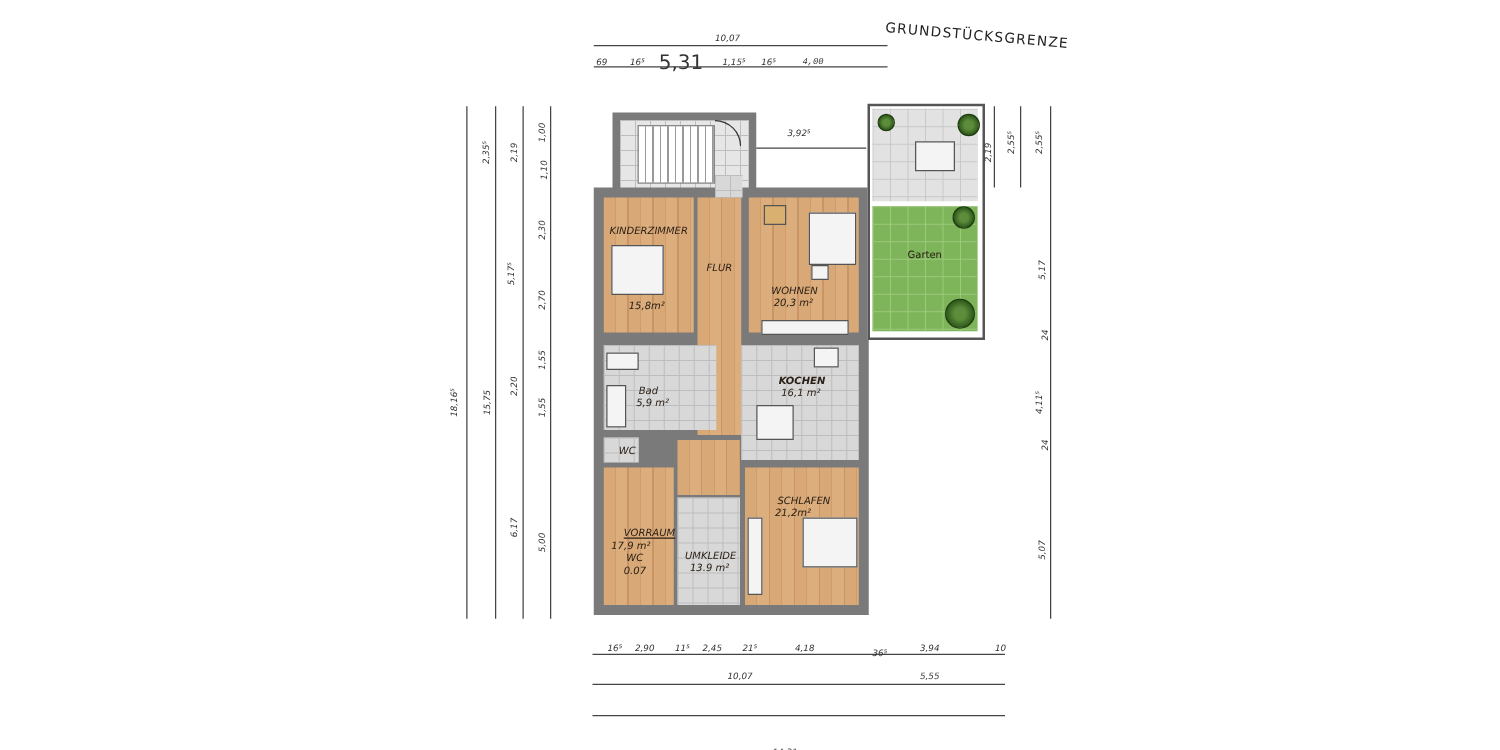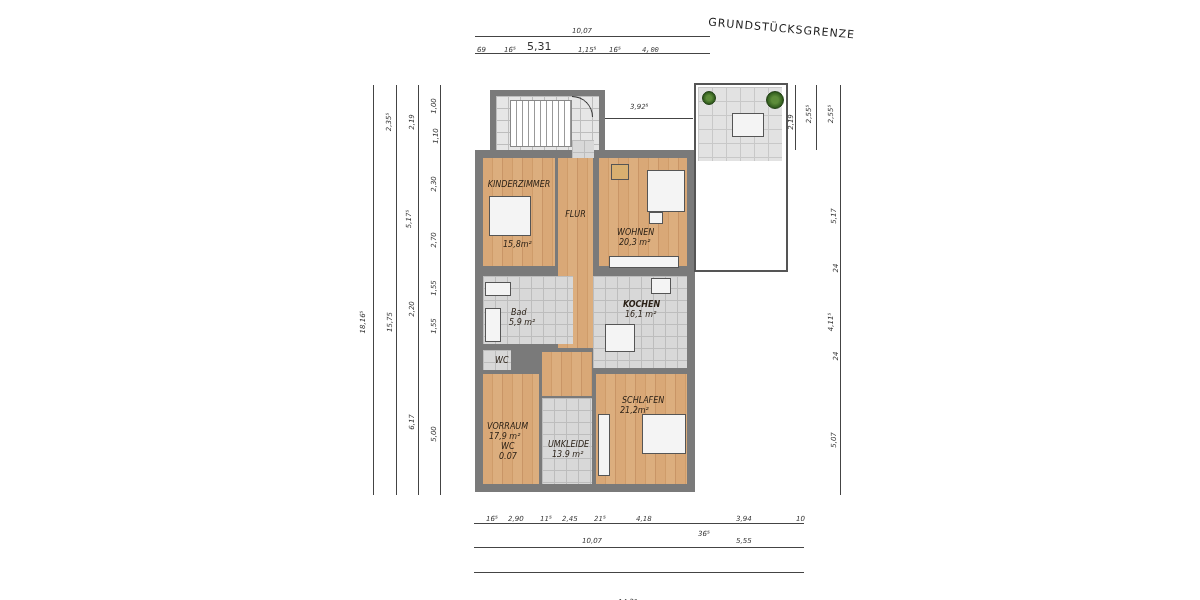--- a/index.html
+++ b/index.html
@@ -20,21 +20,21 @@
   .door{border:1px solid #333;border-left:none;border-bottom:none;border-top-right-radius:100%;}
 </style>
 </head>
 <body>
 
 <div class="abs" style="left:708px;top:22px;font-size:11px;letter-spacing:1px;color:#222;transform:rotate(5deg);">GRUNDSTÜCKSGRENZE</div>
 
 <div class="abs" style="left:472px;top:34px;width:240px;height:40px;">
   <div class="abs hline" style="left:3px;top:2px;width:235px;"></div>
   <div class="abs dim" style="left:100px;top:-7px;">10,07</div>
-  <div class="abs dim" style="left:55px;top:6px;font-size:11px;font-style:normal;">5,31</div>
+  <div class="abs dim" style="left:55px;top:6px;font-size:16px;font-style:normal;">5,31</div>
   <div class="abs hline" style="left:3px;top:19px;width:235px;"></div>
   <div class="abs dim" style="left:5px;top:12px;">69</div>
   <div class="abs dim" style="left:32px;top:12px;">16⁵</div>
   <div class="abs dim" style="left:106px;top:12px;">1,15⁵</div>
   <div class="abs dim" style="left:137px;top:12px;">16⁵</div>
   <div class="abs dim" style="left:170px;top:12px;font-family:Liberation Mono, monospace;">4,00</div>
 </div>
 
 <div class="abs wall" style="left:490px;top:90px;width:115px;height:65px;">
   <div class="abs tile" style="left:6px;top:6px;width:103px;height:59px;background-color:#e6e6e6;"></div>
@@ -78,21 +78,21 @@
   <div class="abs label" style="left:32px;top:34px;">16,1 m²</div>
   <div class="abs furn" style="left:12px;top:48px;width:28px;height:26px;"></div>
   <div class="abs furn" style="left:58px;top:2px;width:18px;height:14px;"></div>
 </div>
 
 <div class="abs tile" style="left:483px;top:350px;width:28px;height:20px;">
   <div class="abs label" style="left:12px;top:6px;">WC</div>
 </div>
 
 <div class="abs wood" style="left:483px;top:374px;width:56px;height:110px;">
-  <div class="abs label" style="left:4px;top:48px;">VORRAUM</div>
+  <div class="abs label" style="left:16px;top:48px;text-decoration:underline;">VORRAUM</div>
   <div class="abs label" style="left:6px;top:58px;">17,9 m²</div>
   <div class="abs label" style="left:18px;top:68px;">WC</div>
   <div class="abs label" style="left:16px;top:78px;">0.07</div>
 </div>
 
 <div class="abs tile" style="left:542px;top:398px;width:50px;height:86px;">
   <div class="abs label" style="left:6px;top:42px;">UMKLEIDE</div>
   <div class="abs label" style="left:10px;top:52px;">13.9 m²</div>
 </div>
 <div class="abs wood" style="left:542px;top:352px;width:50px;height:44px;"></div>
@@ -102,20 +102,25 @@
   <div class="abs label" style="left:24px;top:32px;">21,2m²</div>
   <div class="abs furn" style="left:46px;top:40px;width:42px;height:38px;"></div>
   <div class="abs furn" style="left:2px;top:40px;width:10px;height:60px;"></div>
 </div>
 
 <div class="abs" style="left:694px;top:83px;width:90px;height:185px;border:2px solid #555;background:#fff;">
   <div class="abs terrace" style="left:2px;top:2px;width:84px;height:74px;">
     <div class="abs furn" style="left:34px;top:26px;width:30px;height:22px;"></div>
     <div class="abs tree" style="left:4px;top:4px;width:12px;height:12px;"></div>
     <div class="abs tree" style="left:68px;top:4px;width:16px;height:16px;"></div>
+  </div>
+  <div class="abs grass" style="left:2px;top:80px;width:84px;height:100px;">
+    <div class="abs label" style="left:28px;top:34px;font-style:normal;">Garten</div>
+    <div class="abs tree" style="left:64px;top:0px;width:16px;height:16px;"></div>
+    <div class="abs tree" style="left:58px;top:74px;width:22px;height:22px;"></div>
   </div>
 </div>
 
 <div class="abs vline" style="left:373px;top:85px;height:410px;"></div>
 <div class="abs vline" style="left:396px;top:85px;height:410px;"></div>
 <div class="abs vline" style="left:418px;top:85px;height:410px;"></div>
 <div class="abs vline" style="left:440px;top:85px;height:410px;"></div>
 <div class="abs dim vtext" style="left:352px;top:318px;">18,16⁵</div>
 <div class="abs dim vtext" style="left:380px;top:118px;">2,35⁵</div>
 <div class="abs dim vtext" style="left:380px;top:318px;">15,75</div>
@@ -144,21 +149,21 @@
 <div class="abs dim vtext" style="left:826px;top:436px;">5,07</div>
 
 <div class="abs" style="left:474px;top:515px;width:340px;height:70px;">
   <div class="abs hline" style="left:0;top:8px;width:330px;"></div>
   <div class="abs dim" style="left:12px;top:0px;">16⁵</div>
   <div class="abs dim" style="left:34px;top:0px;">2,90</div>
   <div class="abs dim" style="left:66px;top:0px;">11⁵</div>
   <div class="abs dim" style="left:88px;top:0px;">2,45</div>
   <div class="abs dim" style="left:120px;top:0px;">21⁵</div>
   <div class="abs dim" style="left:162px;top:0px;">4,18</div>
-  <div class="abs dim" style="left:224px;top:15px;">36⁵</div>
+  <div class="abs dim" style="left:224px;top:4px;">36⁵</div>
   <div class="abs dim" style="left:262px;top:0px;text-align:right;">3,94</div>
   <div class="abs dim" style="left:322px;top:0px;">10</div>
   <div class="abs hline" style="left:0;top:32px;width:330px;"></div>
   <div class="abs dim" style="left:108px;top:22px;">10,07</div>
   <div class="abs dim" style="left:262px;top:22px;">5,55</div>
   <div class="abs hline" style="left:0;top:57px;width:330px;"></div>
   <div class="abs dim" style="left:144px;top:47px;margin-top:36px;">14,31</div>
 </div>
 
 </body></html>

